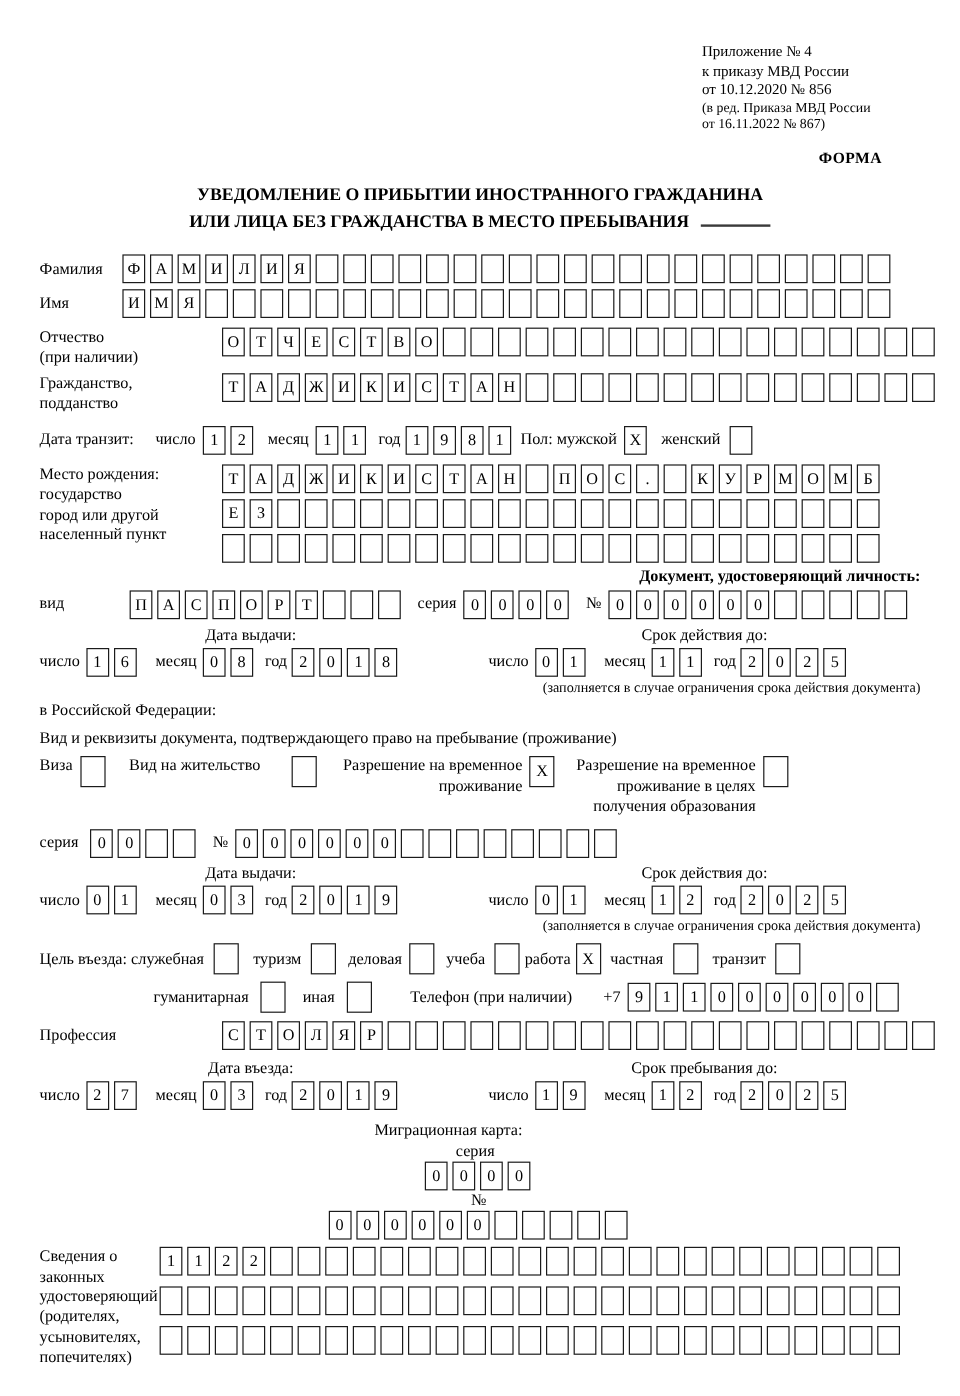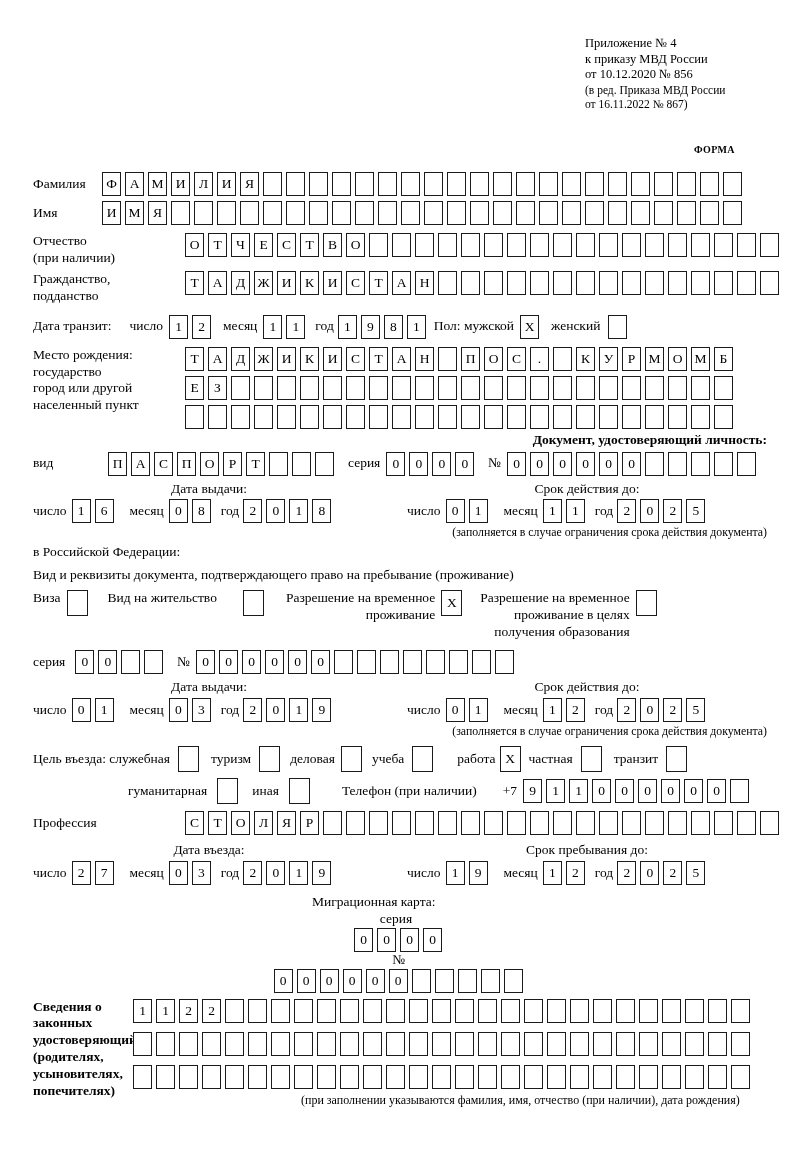--- a/index.html
+++ b/index.html
@@ -7,34 +7,34 @@
   body {
     width:800px; height:1163px; position:relative; overflow:hidden;
     font-family:"Liberation Serif","DejaVu Serif",serif;
     color:#000; font-size:13.5px; line-height:1.25;
   }
   .page { padding:36px 33px 0 33px; }
 
   
   .hdr { margin-left:552px; width:215px; font-size:12.5px; }
   .hdr .sub { font-size:11.5px; margin-top:0; }
-  .forma { text-align:right; padding-right:32px; font-weight:bold; font-size:10px; margin-top:32px; letter-spacing:.4px; }
+  .forma { text-align:right; padding-right:32px; font-weight:bold; font-size:13px; margin-top:12px; letter-spacing:.4px; }
 
   .title { text-align:center; font-weight:bold; font-size:14.8px; margin-top:12px; line-height:1.5; }
   .blank-line { display:inline-block; width:58px; border-bottom:2px solid #3a3a3a; height:12px; margin-left:10px; }
 
   .sec { font-weight:bold; font-size:13.4px; margin-top:18px; text-align:center; white-space:nowrap; }
 
   
   .frow { display:flex; align-items:flex-start; }
   .cv { align-items:center; }
   .flabel { flex:none; }
   .w69 { width:69px; }
   .w152 { width:152px; }
-  .w100 { width:100px;font-weight:bold; }
+  .w100 { width:100px; }
   .boxes { display:flex; flex:none; }
   .cbox {
     flex:none; width:19px; height:24px; border:1.7px solid #1b1b1b;
     margin-right:4px; text-align:center; font-size:13.5px; line-height:21px;
     background:#fff;
   }
   .chk { width:21px; height:26px; line-height:23px; }
   .mb { margin-bottom:5px; }
   .mb8 { margin-bottom:9px; }
   .inlbl { margin:0 6px 0 10px; white-space:nowrap; }
@@ -57,20 +57,24 @@
 
   <div class="hdr">
     <div>Приложение № 4</div>
     <div>к приказу МВД России</div>
     <div>от 10.12.2020 № 856</div>
     <div class="sub">(в ред. Приказа МВД России</div>
     <div class="sub">от 16.11.2022 № 867)</div>
   </div>
   <div class="forma">ФОРМА</div>
 
+  <div class="title">
+    <div>УВЕДОМЛЕНИЕ О ПРИБЫТИИ ИНОСТРАННОГО ГРАЖДАНИНА</div>
+    <div><span>ИЛИ ЛИЦА БЕЗ ГРАЖДАНСТВА В МЕСТО ПРЕБЫВАНИЯ</span><span class="blank-line"></span></div>
+  </div>
 
 
   <div class="frow cv" style="margin-top:16px;">
     <div class="flabel w69">Фамилия</div>
     <div class="boxes">
         <span class="cbox">Ф</span>
         <span class="cbox">А</span>
         <span class="cbox">М</span>
         <span class="cbox">И</span>
         <span class="cbox">Л</span>
@@ -512,21 +516,21 @@
 
   <div class="frow cv" style="margin-top:7px;">
     <span>Цель въезда: служебная</span>
     <span class="cbox chk" style="margin-left:8px;"></span>
     <span style="margin-left:8px;">туризм</span>
     <span class="cbox chk" style="margin-left:8px;"></span>
     <span style="margin-left:6px;">деловая</span>
     <span class="cbox chk" style="margin-left:6px;"></span>
     <span style="margin-left:6px;">учеба</span>
     <span class="cbox chk" style="margin-left:8px;"></span>
-    <span style="margin-left:20px;">работа</span>
+    <span style="margin-left:0;">работа</span>
     <span class="cbox chk" style="margin-left:4px;">X</span>
     <span style="margin-left:4px;">частная</span>
     <span class="cbox chk" style="margin-left:8px;"></span>
     <span style="margin-left:8px;">транзит</span>
     <span class="cbox chk" style="margin-left:8px;"></span>
   </div>
 
   <div class="frow cv" style="margin-top:6px; padding-left:95px;">
     <span>гуманитарная</span>
     <span class="cbox chk" style="margin-left:10px;"></span>
@@ -742,17 +746,16 @@
           <span class="cbox"></span>
           <span class="cbox"></span>
           <span class="cbox"></span>
           <span class="cbox"></span>
           <span class="cbox"></span>
           <span class="cbox"></span>
           <span class="cbox"></span>
           <span class="cbox"></span>
           <span class="cbox"></span>
         </div>
-      <div class="finalnote">(при заполнении указываются фамилия, имя, отчество (при наличии), дата рождения)</div>
     </div>
   </div>
 
 </div>
 
 </body></html>

